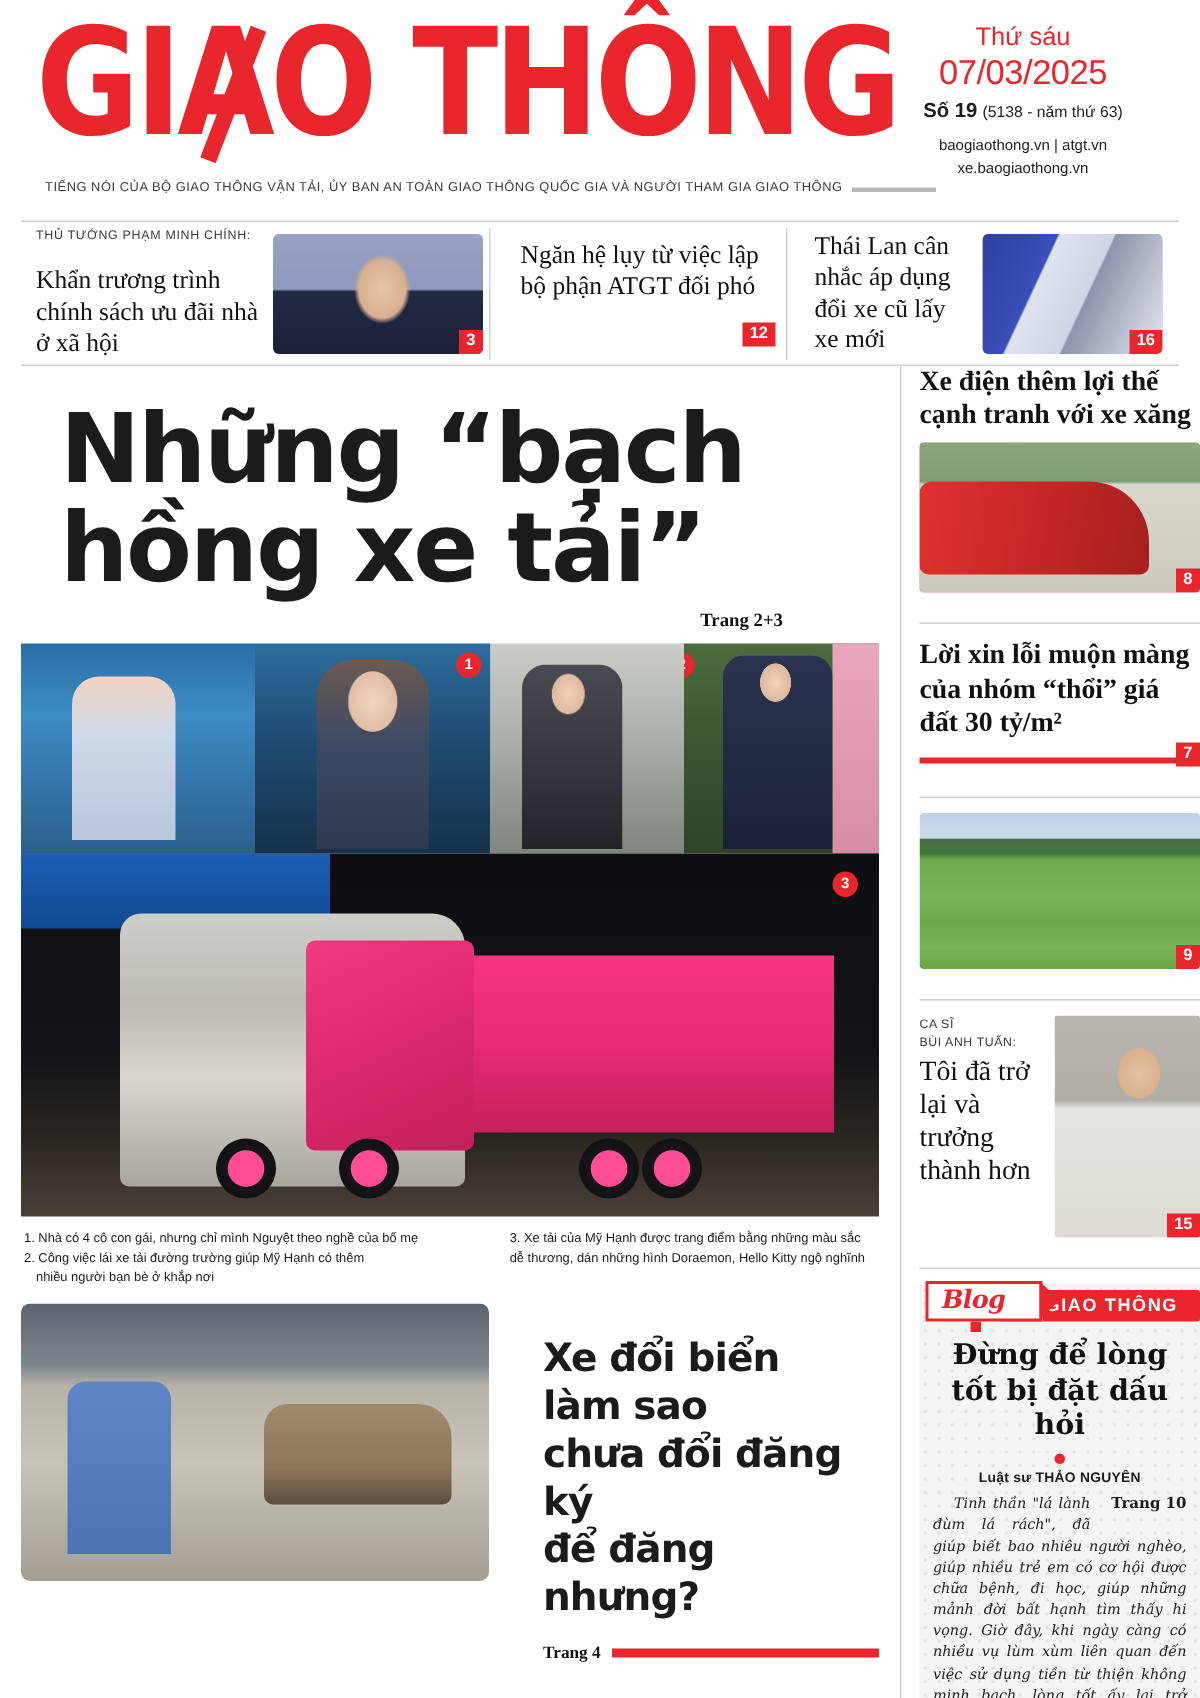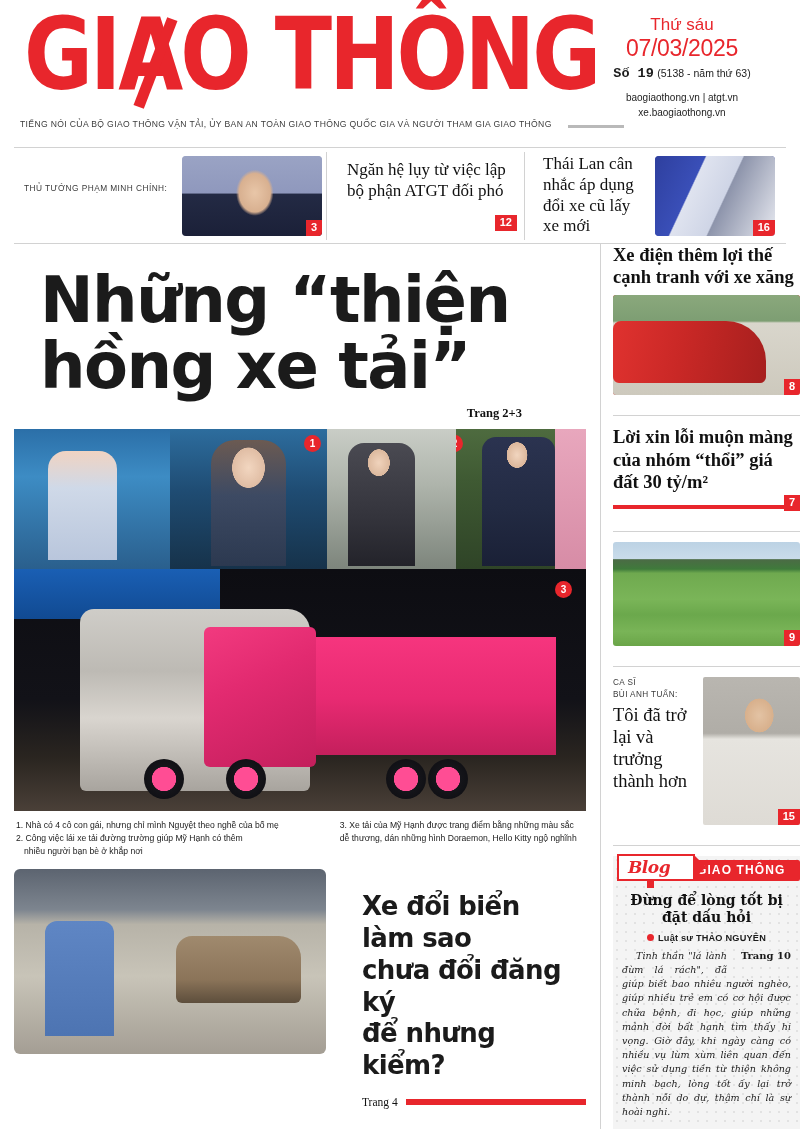--- a/index.html
+++ b/index.html
@@ -27,41 +27,41 @@
   }
   .logo-slash {
     position: absolute;
     left: 126px; top: 6px;
     width: 11px; height: 94px;
     background: #e8262c;
     transform: rotate(21deg);
     transform-origin: center;
   }
   .tagline {
-    position: absolute; left: 20px; top: 119px;
+    position: absolute; left: 30px; top: 119px;
     font-size: 8.6px; letter-spacing: 0.35px;
     color: #3b3b3b; white-space: nowrap;
     font-family: "Liberation Sans", sans-serif;
   }
   .tagline-rule {
     position: absolute; left: 568px; top: 125px;
     width: 56px; height: 3px; background: #b9b9b9;
   }
 
   .date-block {
     position: absolute; right: 18px; top: 14px;
     text-align: center; width: 200px;
   }
   .dow { font-size: 17px; color: #e8262c; font-weight: 400; line-height: 1.25; }
   .date-big {
     font-size: 23px; color: #e8262c; font-weight: 400;
     letter-spacing: -0.3px; line-height: 1.2;
   }
   .issue { font-size: 12.5px; color: #1c1c1c; margin-top: 2px; line-height: 1.3; }
-  .issue b { font-weight: 700; font-size: 13.5px; font-family: Liberation Mono, monospace; }
+  .issue b { font-weight: 700; font-size: 13.5px; }
   .issue .paren { font-size: 10.5px; font-weight: 400; }
   .sites {
     font-size: 10px; color: #1c1c1c; margin-top: 9px; line-height: 1.45;
   }
 
   
   .teasers {
     position: relative; height: 97px;
     border-top: 1px solid #d2d2d2;
     border-bottom: 1px solid #d2d2d2;
@@ -250,21 +250,21 @@
   
   .bottom-block { display: flex; margin-top: 12px; }
   .bb-photo { width: 312px; height: 185px; border-radius: 6px; overflow: hidden; }
   .bb-text { flex: 1; padding-left: 36px; padding-top: 22px; }
   .bb-head {
     font-family: "DejaVu Sans", sans-serif; font-weight: 700;
     font-size: 26px; line-height: 1.22; letter-spacing: -0.6px; color: #1b1b1b;
   }
   .bb-foot { display: flex; align-items: center; margin-top: 14px; }
   .bb-foot .tr {
-    font-family: "Liberation Serif", serif; font-weight: 400;
+    font-family: "Liberation Serif", serif; font-weight: 700;
     font-size: 11.5px; color: #111; margin-right: 8px;
   }
   .bb-foot .bar { flex: 1; height: 6px; background: #e8262c; }
 
   
   .rail-item { padding: 0 0 10px 0; }
   .rail-head {
     font-family: "Liberation Serif", serif;
     font-size: 18.5px; line-height: 1.2; color: #111; font-weight: 700;
   }
@@ -312,25 +312,26 @@
     font-size: 17px; color: #e8262c; letter-spacing: -0.5px;
   }
   .blog-flag-tip {
     position: absolute; left: 80px; top: -2px;
     width: 0; height: 0; border-top: 13.5px solid transparent;
     border-bottom: 13.5px solid transparent; border-left: 13px solid #e8262c;
   }
   .blog-pole { position: absolute; left: 34px; top: 23px; width: 7px; height: 9px; background: #e8262c; }
   .blog-head {
     font-family: "DejaVu Serif", serif; font-weight: 700;
-    font-size: 14px; line-height: 1.25; color: #111; margin-top: 8px; text-align: center;
+    font-size: 19px; line-height: 1.25; color: #111; margin-top: 8px; text-align: center;
   }
   .blog-author {
     display: flex; align-items: center; justify-content: center; gap: 4px;
     margin-top: 6px;
+    flex-direction: column;
   }
   .blog-dot { width: 7px; height: 7px; border-radius: 50%; background: #e8262c; }
   .blog-author-txt { font-size: 9.2px; font-weight: 700; color: #1b1b1b; letter-spacing: 0.2px; }
   .blog-body {
     font-family: "DejaVu Serif", serif; font-style: italic;
     font-size: 9.6px; line-height: 1.48; color: #1b1b1b;
     text-align: justify; margin-top: 6px; text-indent: 14px;
   }
   .blog-trang {
     font-family: "DejaVu Serif", serif; font-style: normal; font-weight: 700;
@@ -362,20 +363,21 @@
         <div>xe.baogiaothong.vn</div>
       </div>
     </div>
   </div>
 
   <div class="teasers">
 
     <div class="teaser t1">
       <div class="teaser-txt">
         <div class="kicker">THỦ TƯỚNG PHẠM MINH CHÍNH:</div>
+        <div class="teaser-head">Khẩn trương trình chính sách ưu đãi nhà ở xã hội</div>
       </div>
       <div class="thumb">
         <div class="ph ph-pmc"></div>
         <div class="pg-badge">3</div>
       </div>
     </div>
 
     <div class="teaser t2">
       <div class="teaser-txt" style="width:170px;">
         <div class="teaser-head">Ngăn hệ lụy từ việc lập bộ phận ATGT đối phó</div>
@@ -394,21 +396,21 @@
         <div class="pg-badge">16</div>
       </div>
     </div>
   </div>
 
   <div class="body-grid">
 
     <div class="col-left">
 
       <div class="lead-head">
-        <div>Những “thiện</div>
+        <div>Những “bạch</div>
         <div>hồng xe tải”</div>
       </div>
       <div class="lead-foot">Trang 2+3</div>
 
       <div class="collage">
         <div class="row-a">
           <div class="cell cell-1"></div>
           <div class="cell cell-2">
             <div class="badge-circ" style="right:6px; top:6px;">1</div>
           </div>
@@ -445,21 +447,21 @@
 
       <div class="bottom-block">
         <div class="bb-photo">
           <div class="ph-garage"></div>
         </div>
         <div class="bb-text">
           <div class="bb-head">
             <div>Xe đổi biển</div>
             <div>làm sao</div>
             <div>chưa đổi đăng ký</div>
-            <div>để nhưng kiểm?</div>
+            <div>để đăng nhưng?</div>
           </div>
           <div class="bb-foot">
             <span class="tr">Trang 4</span>
             <span class="bar"></span>
           </div>
         </div>
       </div>
     </div>
 
     <div class="col-right">

